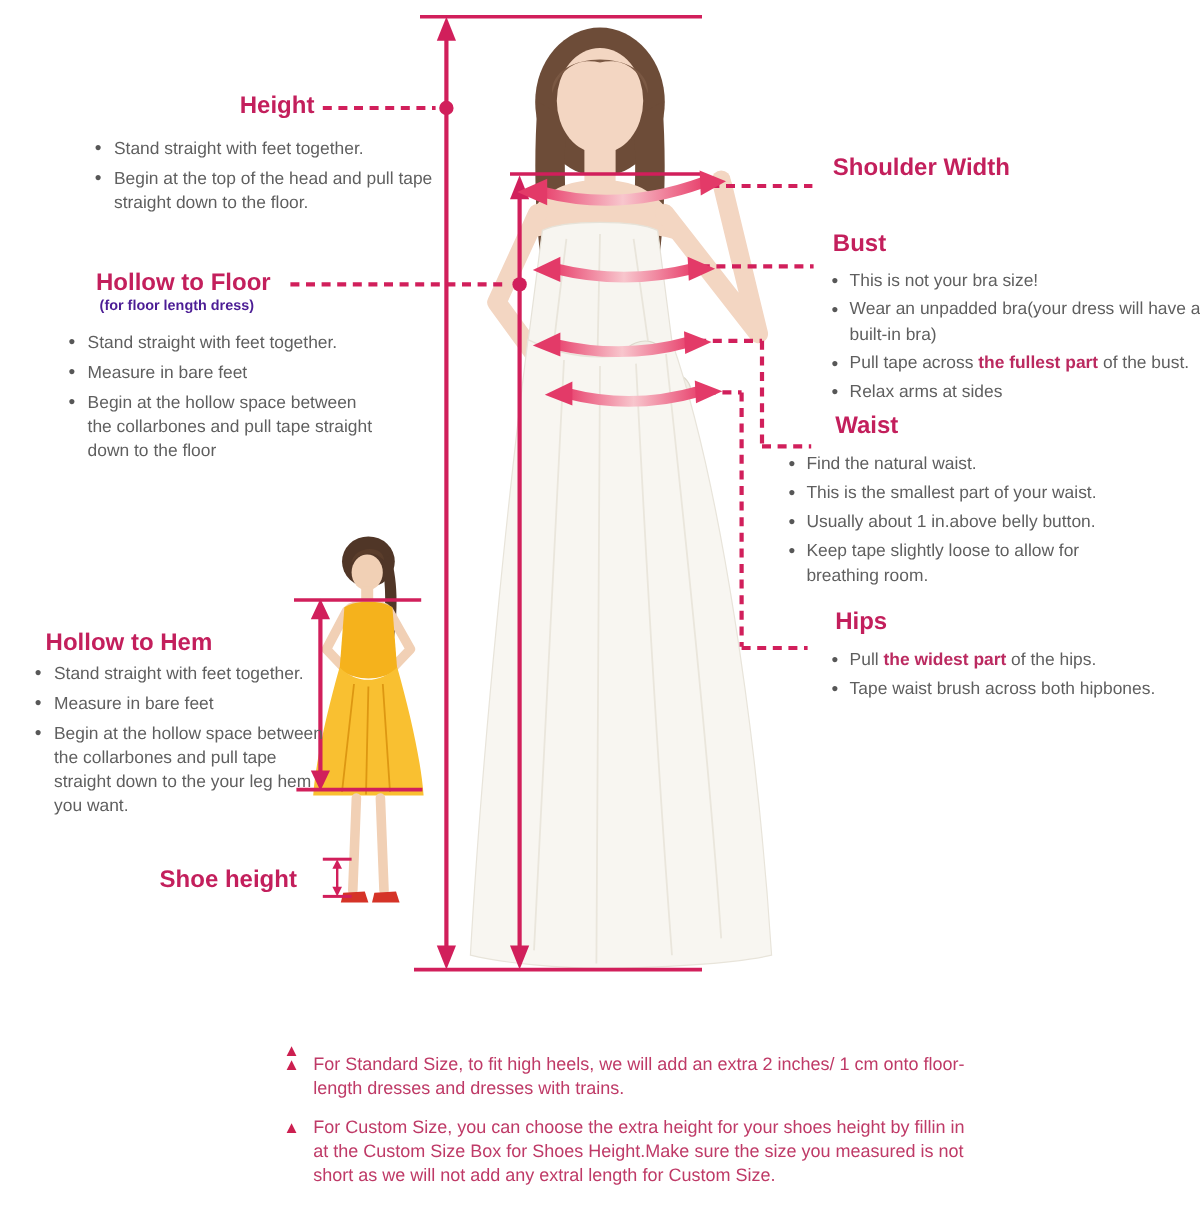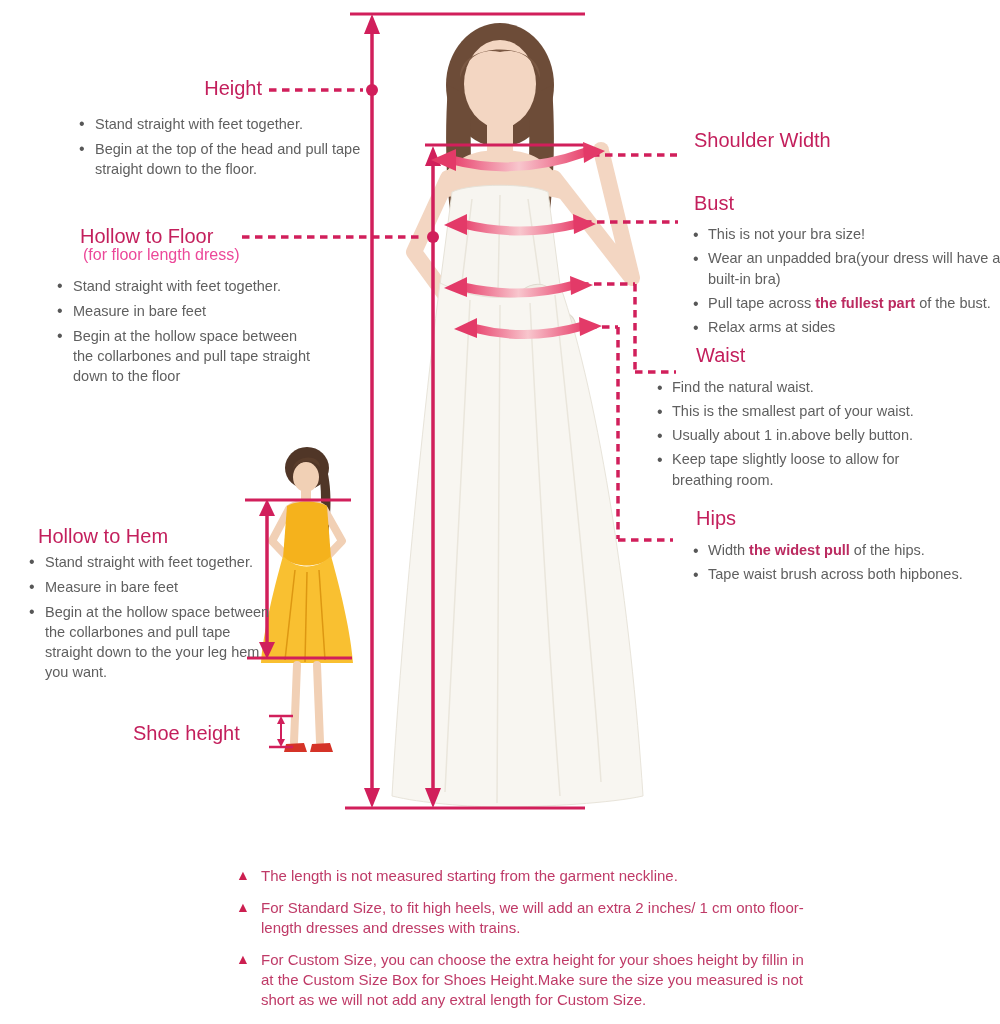--- a/index.html
+++ b/index.html
@@ -2,24 +2,24 @@
 <html><head>
 <meta charset="utf-8">
 <style>
   html,body{margin:0;padding:0;background:#fff;}
   .canvas{
     position:relative;width:1000px;height:1024px;background:#fff;overflow:hidden;
     font-family:"Liberation Sans","DejaVu Sans",sans-serif;
   }
   .art{position:absolute;left:0;top:0;pointer-events:none;}
   .sec-title{
-    position:absolute;font-size:20px;font-weight:400;color:#c31f5c;line-height:24px;white-space:nowrap;
+    position:absolute;font-size:20px;font-weight:700;color:#c31f5c;line-height:24px;white-space:nowrap;
   }
   .sec-sub{
-    position:absolute;font-size:16px;font-weight:400;color:#ec4899;line-height:17px;white-space:nowrap;
+    position:absolute;font-size:12px;font-weight:700;color:#4c1d95;line-height:17px;white-space:nowrap;
   }
   ul.bullets{
     position:absolute;margin:12px;padding:0;list-style:none;
     font-size:14.5px;color:#5f5f5f;line-height:20px;
   }
   ul.bullets li{position:relative;padding-left:21px;margin:0 0 5px 0;}
   ul.bullets li::before{
     content:"\2022";position:absolute;left:5px;top:0;color:#575757;font-size:16px;
   }
   ul.bullets.right{line-height:21px;}
@@ -199,23 +199,23 @@
   <div class="sec-title" style="left:696px;top:343px;">Waist</div>
   <ul class="bullets right" style="left:644px;top:365px;width:300px;">
       <li><span>Find the natural waist.</span></li>
       <li><span>This is the smallest part of your waist.</span></li>
       <li><span>Usually about 1 in.above belly button.</span></li>
       <li><span>Keep tape slightly loose to allow for breathing room.</span></li>
     </ul>
 
   <div class="sec-title" style="left:696px;top:506px;">Hips</div>
   <ul class="bullets right" style="left:680px;top:528px;width:312px;">
-      <li><span>Width </span><span class="hl">the widest pull</span><span> of the hips.</span></li>
+      <li><span>Pull </span><span class="hl">the widest part</span><span> of the hips.</span></li>
       <li><span>Tape waist brush across both hipbones.</span></li>
     </ul>
 
   <ul class="notes" style="left:236px;top:866px;width:575px;">
-      <li><span class="marker">▲</span><span>The length is not measured starting from the garment neckline.</span></li>
+      <li><span class="marker">▲</span></li>
       <li><span class="marker">▲</span><span>For Standard Size, to fit high heels, we will add an extra 2 inches/ 1  cm onto floor-length dresses and dresses with trains.</span></li>
       <li><span class="marker">▲</span><span>For Custom Size, you can choose the extra height for your shoes height by fillin in at the Custom Size Box for Shoes Height.Make sure the size you measured is not short as we will not add any extral length for Custom Size.</span></li>
     </ul>
 
 </div>
 
 </body></html>

